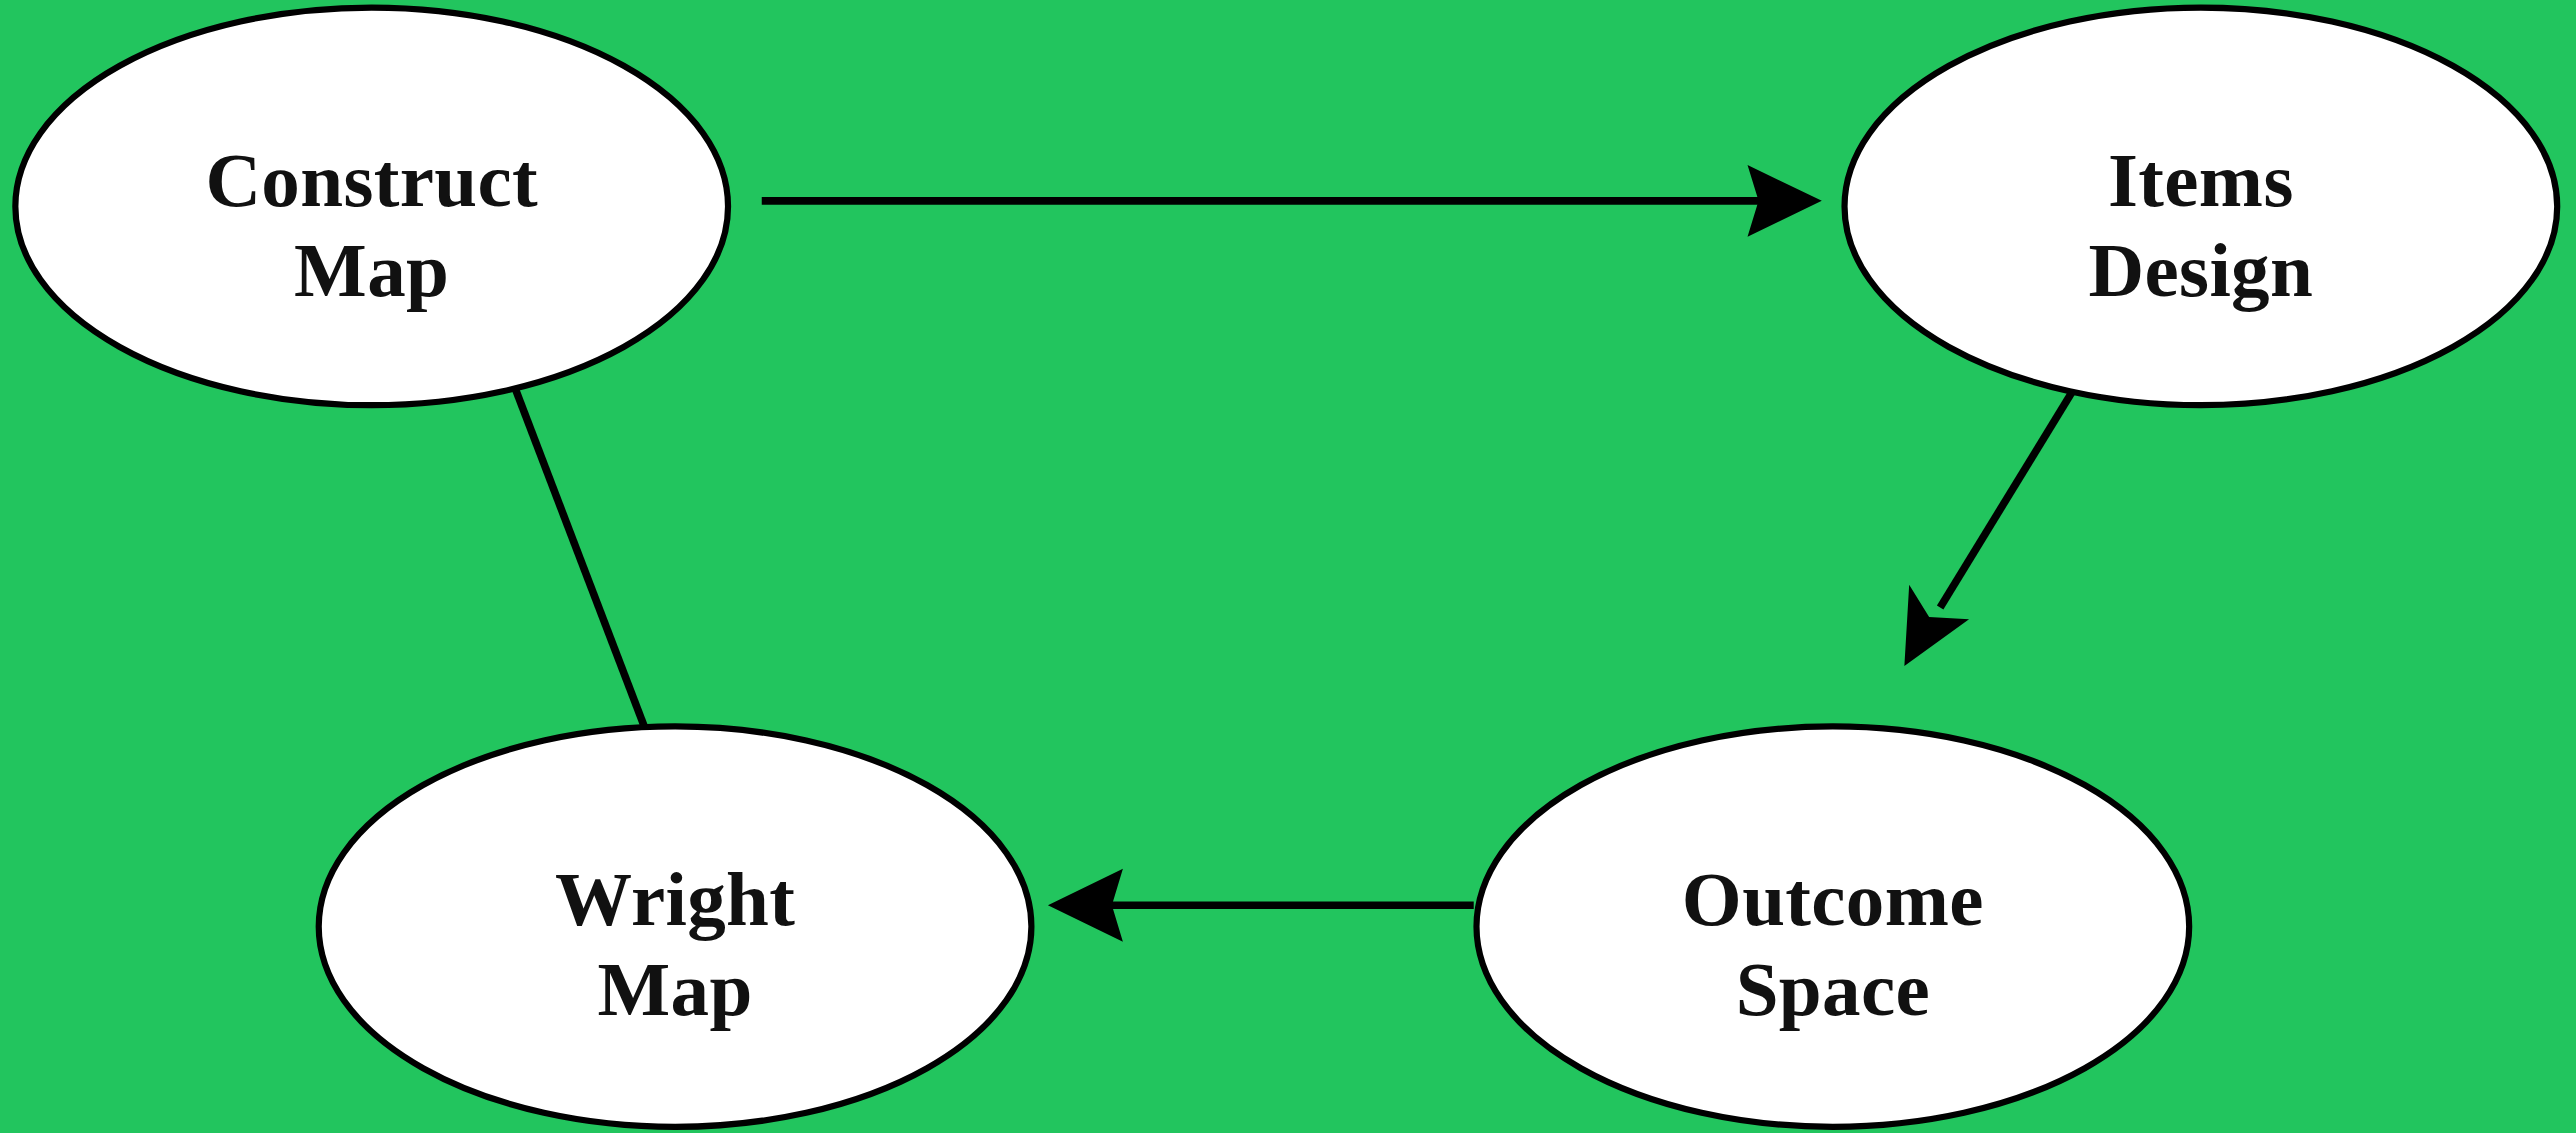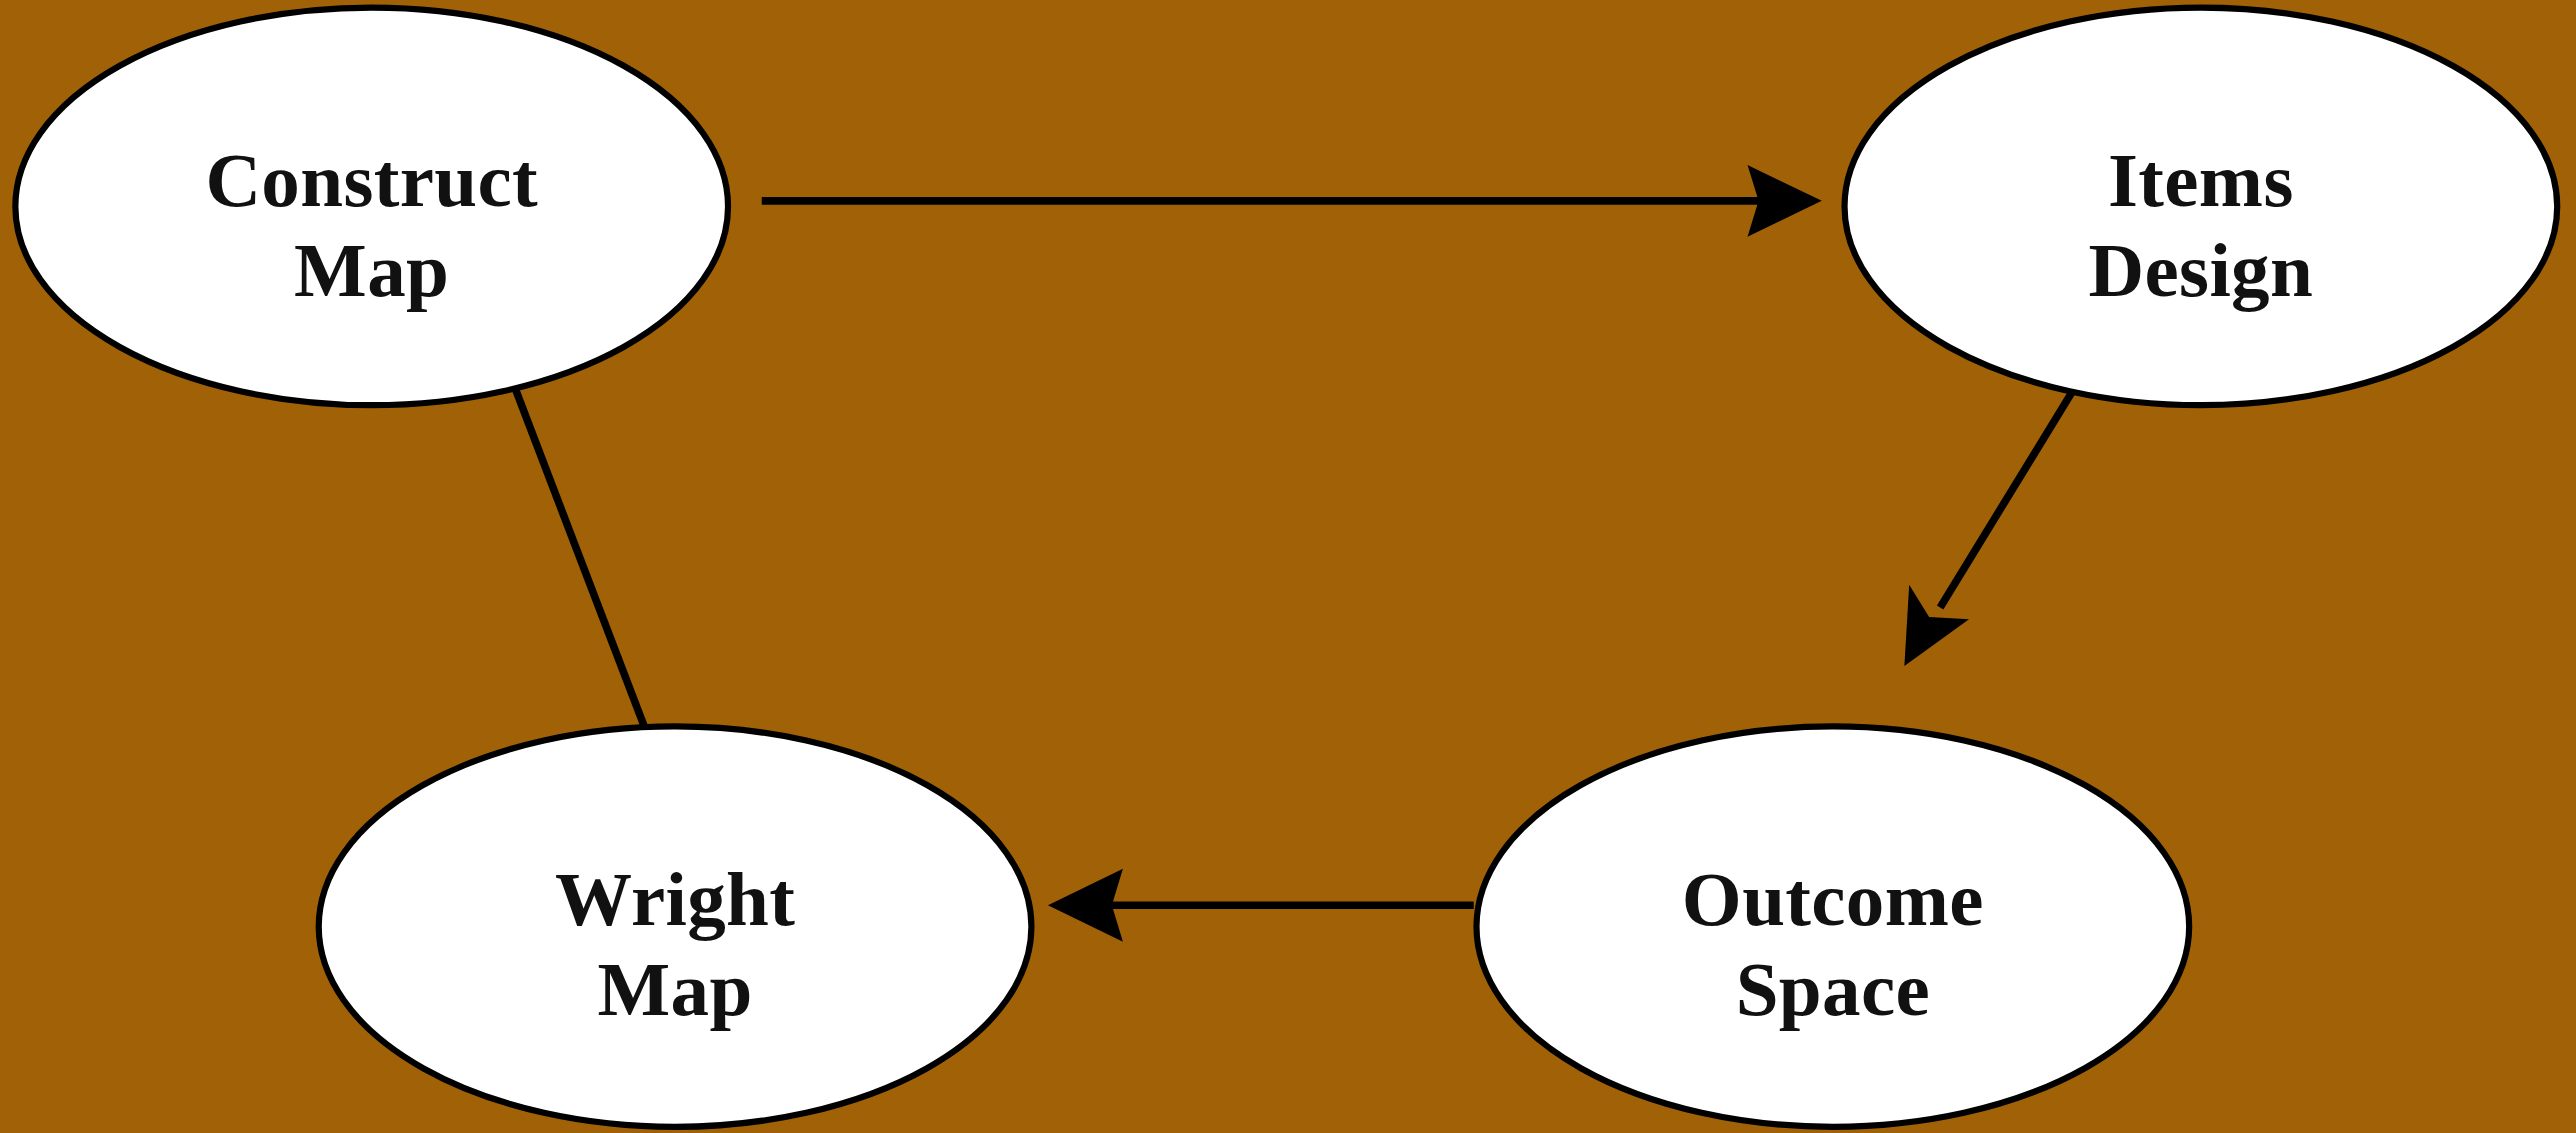--- a/index.html
+++ b/index.html
@@ -8,21 +8,21 @@
     padding: 0;
     background: #ffffff;
   }
   body {
     font-family: "Liberation Serif", "DejaVu Serif", serif;
   }
   #diagram-root {
     position: relative;
     width: 2576px;
     height: 1133px;
-    background: #a16207;
+    background: #22c55e;
     overflow: hidden;
     text-decoration: underline;
   }
   #diagram-svg {
     position: absolute;
     top: 0;
     left: 0;
     width: 2576px;
     height: 1133px;
     display: block;

